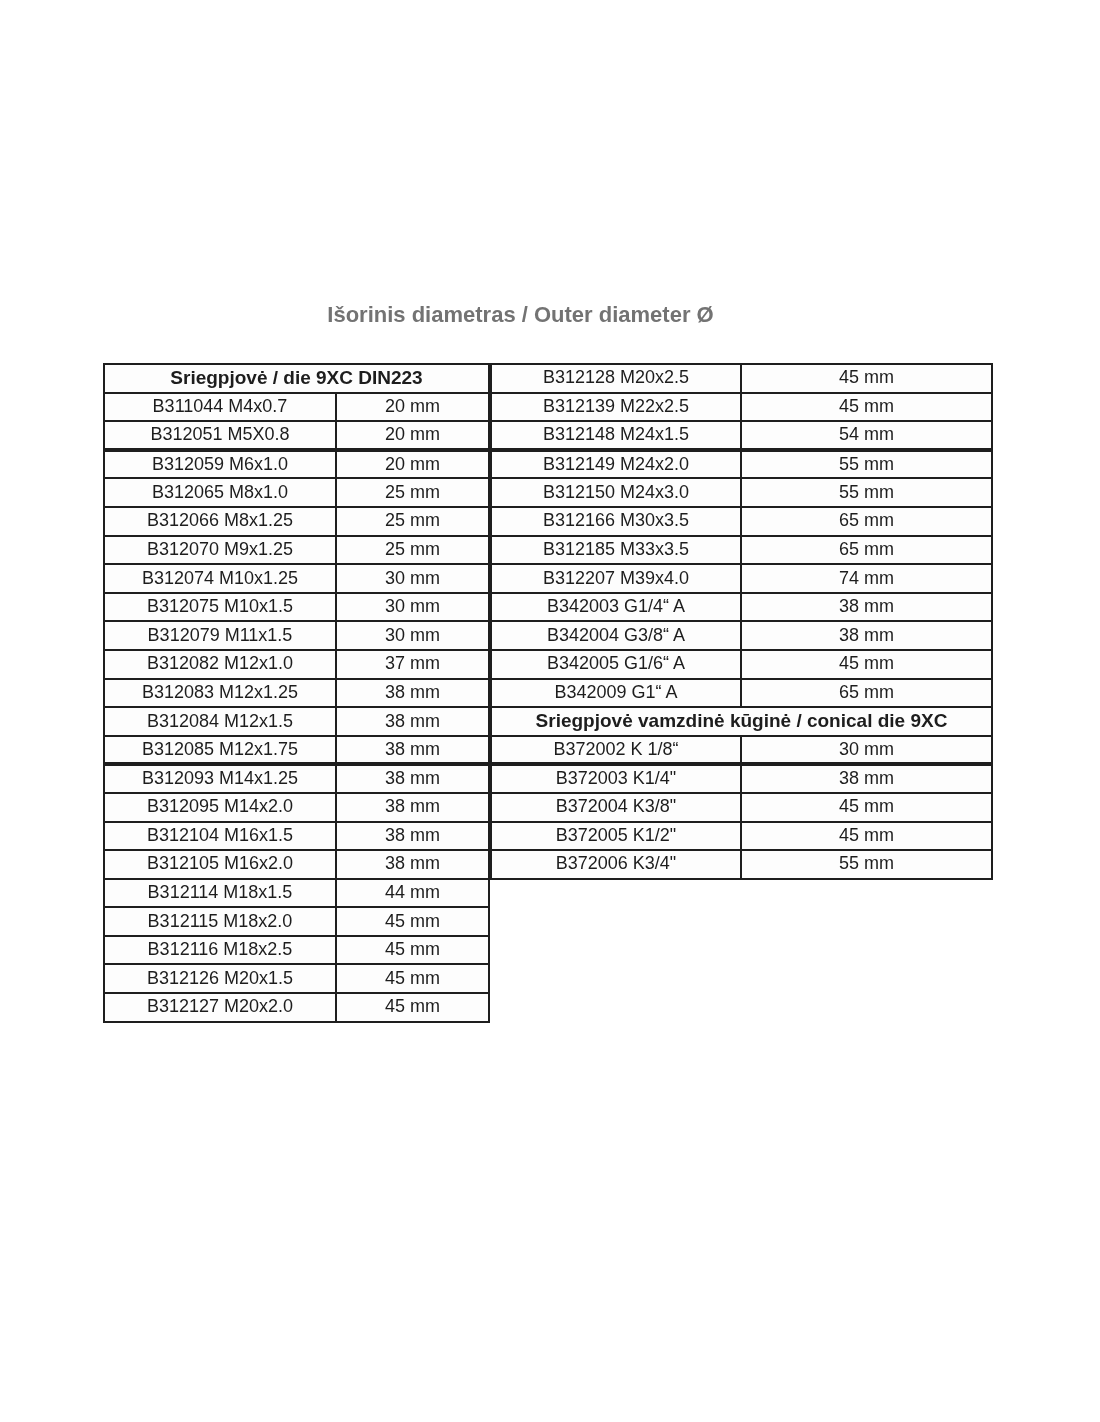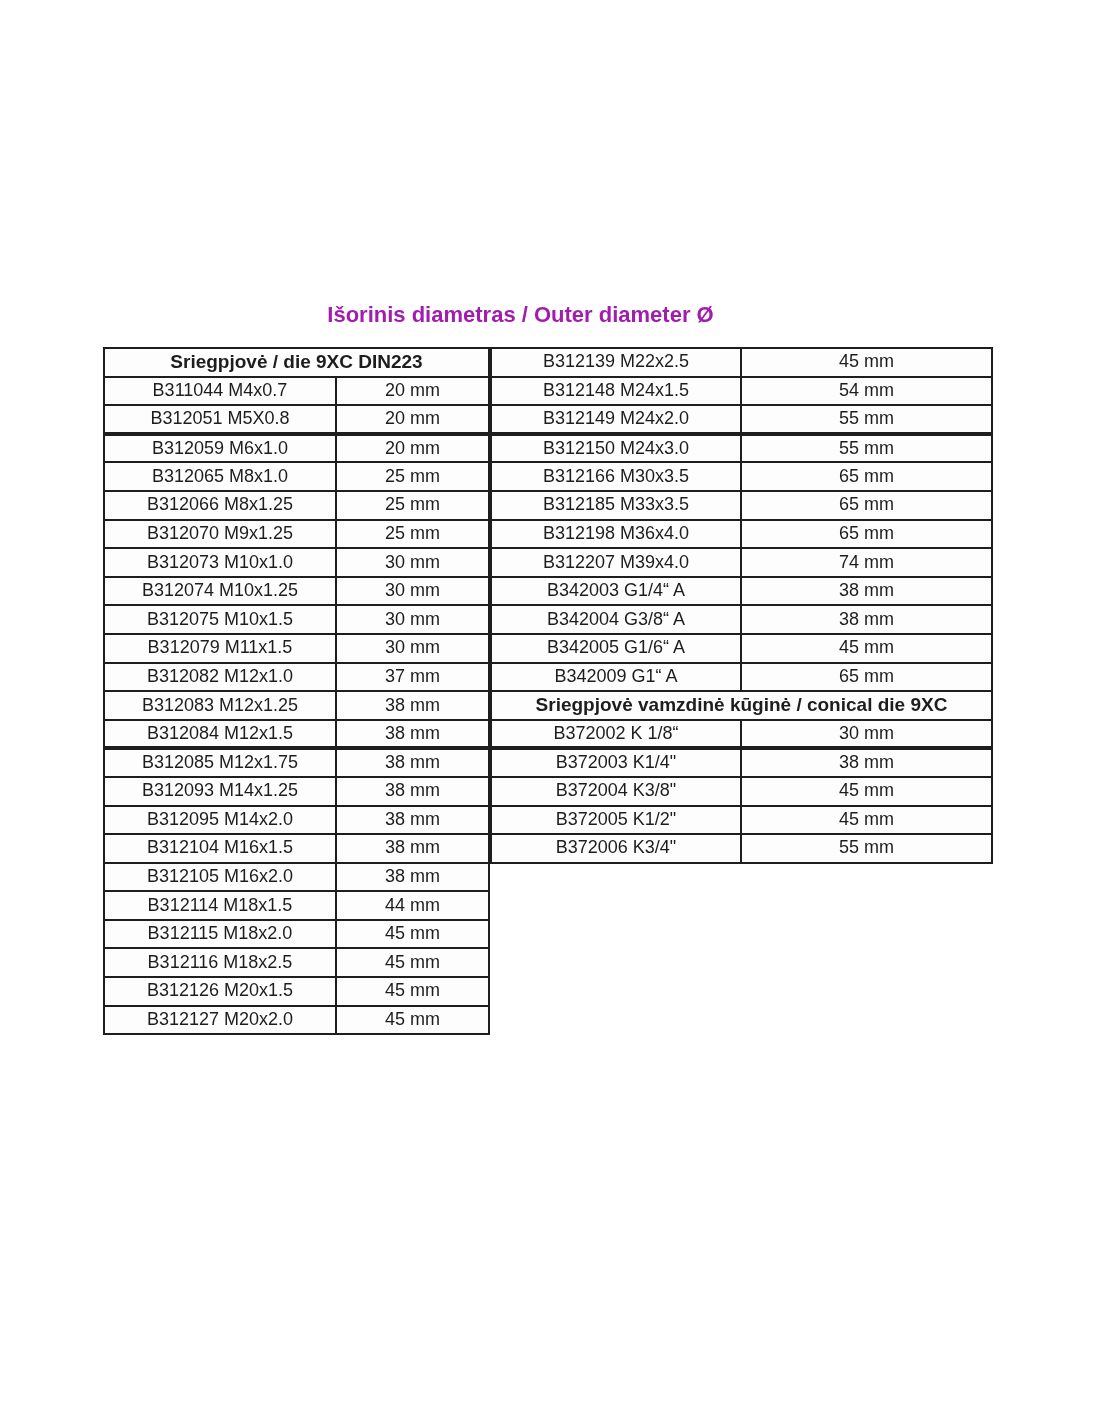--- a/index.html
+++ b/index.html
@@ -12,34 +12,35 @@
     overflow: hidden;
   }
   .stage { position: relative; width: 1100px; height: 1422px; }
 
   .title {
     position: absolute;
     left: 103px; top: 302px; width: 835px;
     text-align: center;
     font-weight: 700;
     font-size: 22px;
-    color: #a21caf;
+    color: #737373;
     white-space: nowrap;
   }
 
   .tables-wrap {
     position: absolute;
     left: 103px; top: 347px;
     display: flex;
     align-items: flex-start;
   }
 
   table.data-table {
     border-collapse: collapse;
     table-layout: fixed;
+    margin-top: 16px;
   }
   .left-table  { width: 385px; }
   .right-table { width: 501px; }
   .c-code-l { width: 232px; }
   .c-size-l { width: 153px; }
   .c-code-r { width: 250px; }
   .c-size-r { width: 251px; }
 
   .data-table td, .data-table th {
     border: 2px solid #1e1e1e;
@@ -106,24 +107,20 @@
           <tr>
             <td>B312066 M8x1.25</td>
             <td>25 mm</td>
           </tr>
 
           <tr>
             <td>B312070 M9x1.25</td>
             <td>25 mm</td>
           </tr>
 
-          <tr>
-            <td>B312073 M10x1.0</td>
-            <td>30 mm</td>
-          </tr>
 
           <tr>
             <td>B312074 M10x1.25</td>
             <td>30 mm</td>
           </tr>
 
           <tr>
             <td>B312075 M10x1.5</td>
             <td>30 mm</td>
           </tr>
@@ -201,20 +198,24 @@
         </tbody>
     </table>
 
     <table class="data-table right-table">
       <colgroup>
           <col class="c-code-r">
           <col class="c-size-r">
         </colgroup>
       <tbody>
 
+          <tr>
+            <td>B312128 M20x2.5</td>
+            <td>45 mm</td>
+          </tr>
 
 
 
           <tr>
             <td>B312139 M22x2.5</td>
             <td>45 mm</td>
           </tr>
 
           <tr>
             <td>B312148 M24x1.5</td>
@@ -235,24 +236,20 @@
           <tr>
             <td>B312166 M30x3.5</td>
             <td>65 mm</td>
           </tr>
 
           <tr>
             <td>B312185 M33x3.5</td>
             <td>65 mm</td>
           </tr>
 
-          <tr>
-            <td>B312198 M36x4.0</td>
-            <td>65 mm</td>
-          </tr>
 
           <tr>
             <td>B312207 M39x4.0</td>
             <td>74 mm</td>
           </tr>
 
 
           <tr>
             <td>B342003 G1/4“ A</td>
             <td>38 mm</td>

